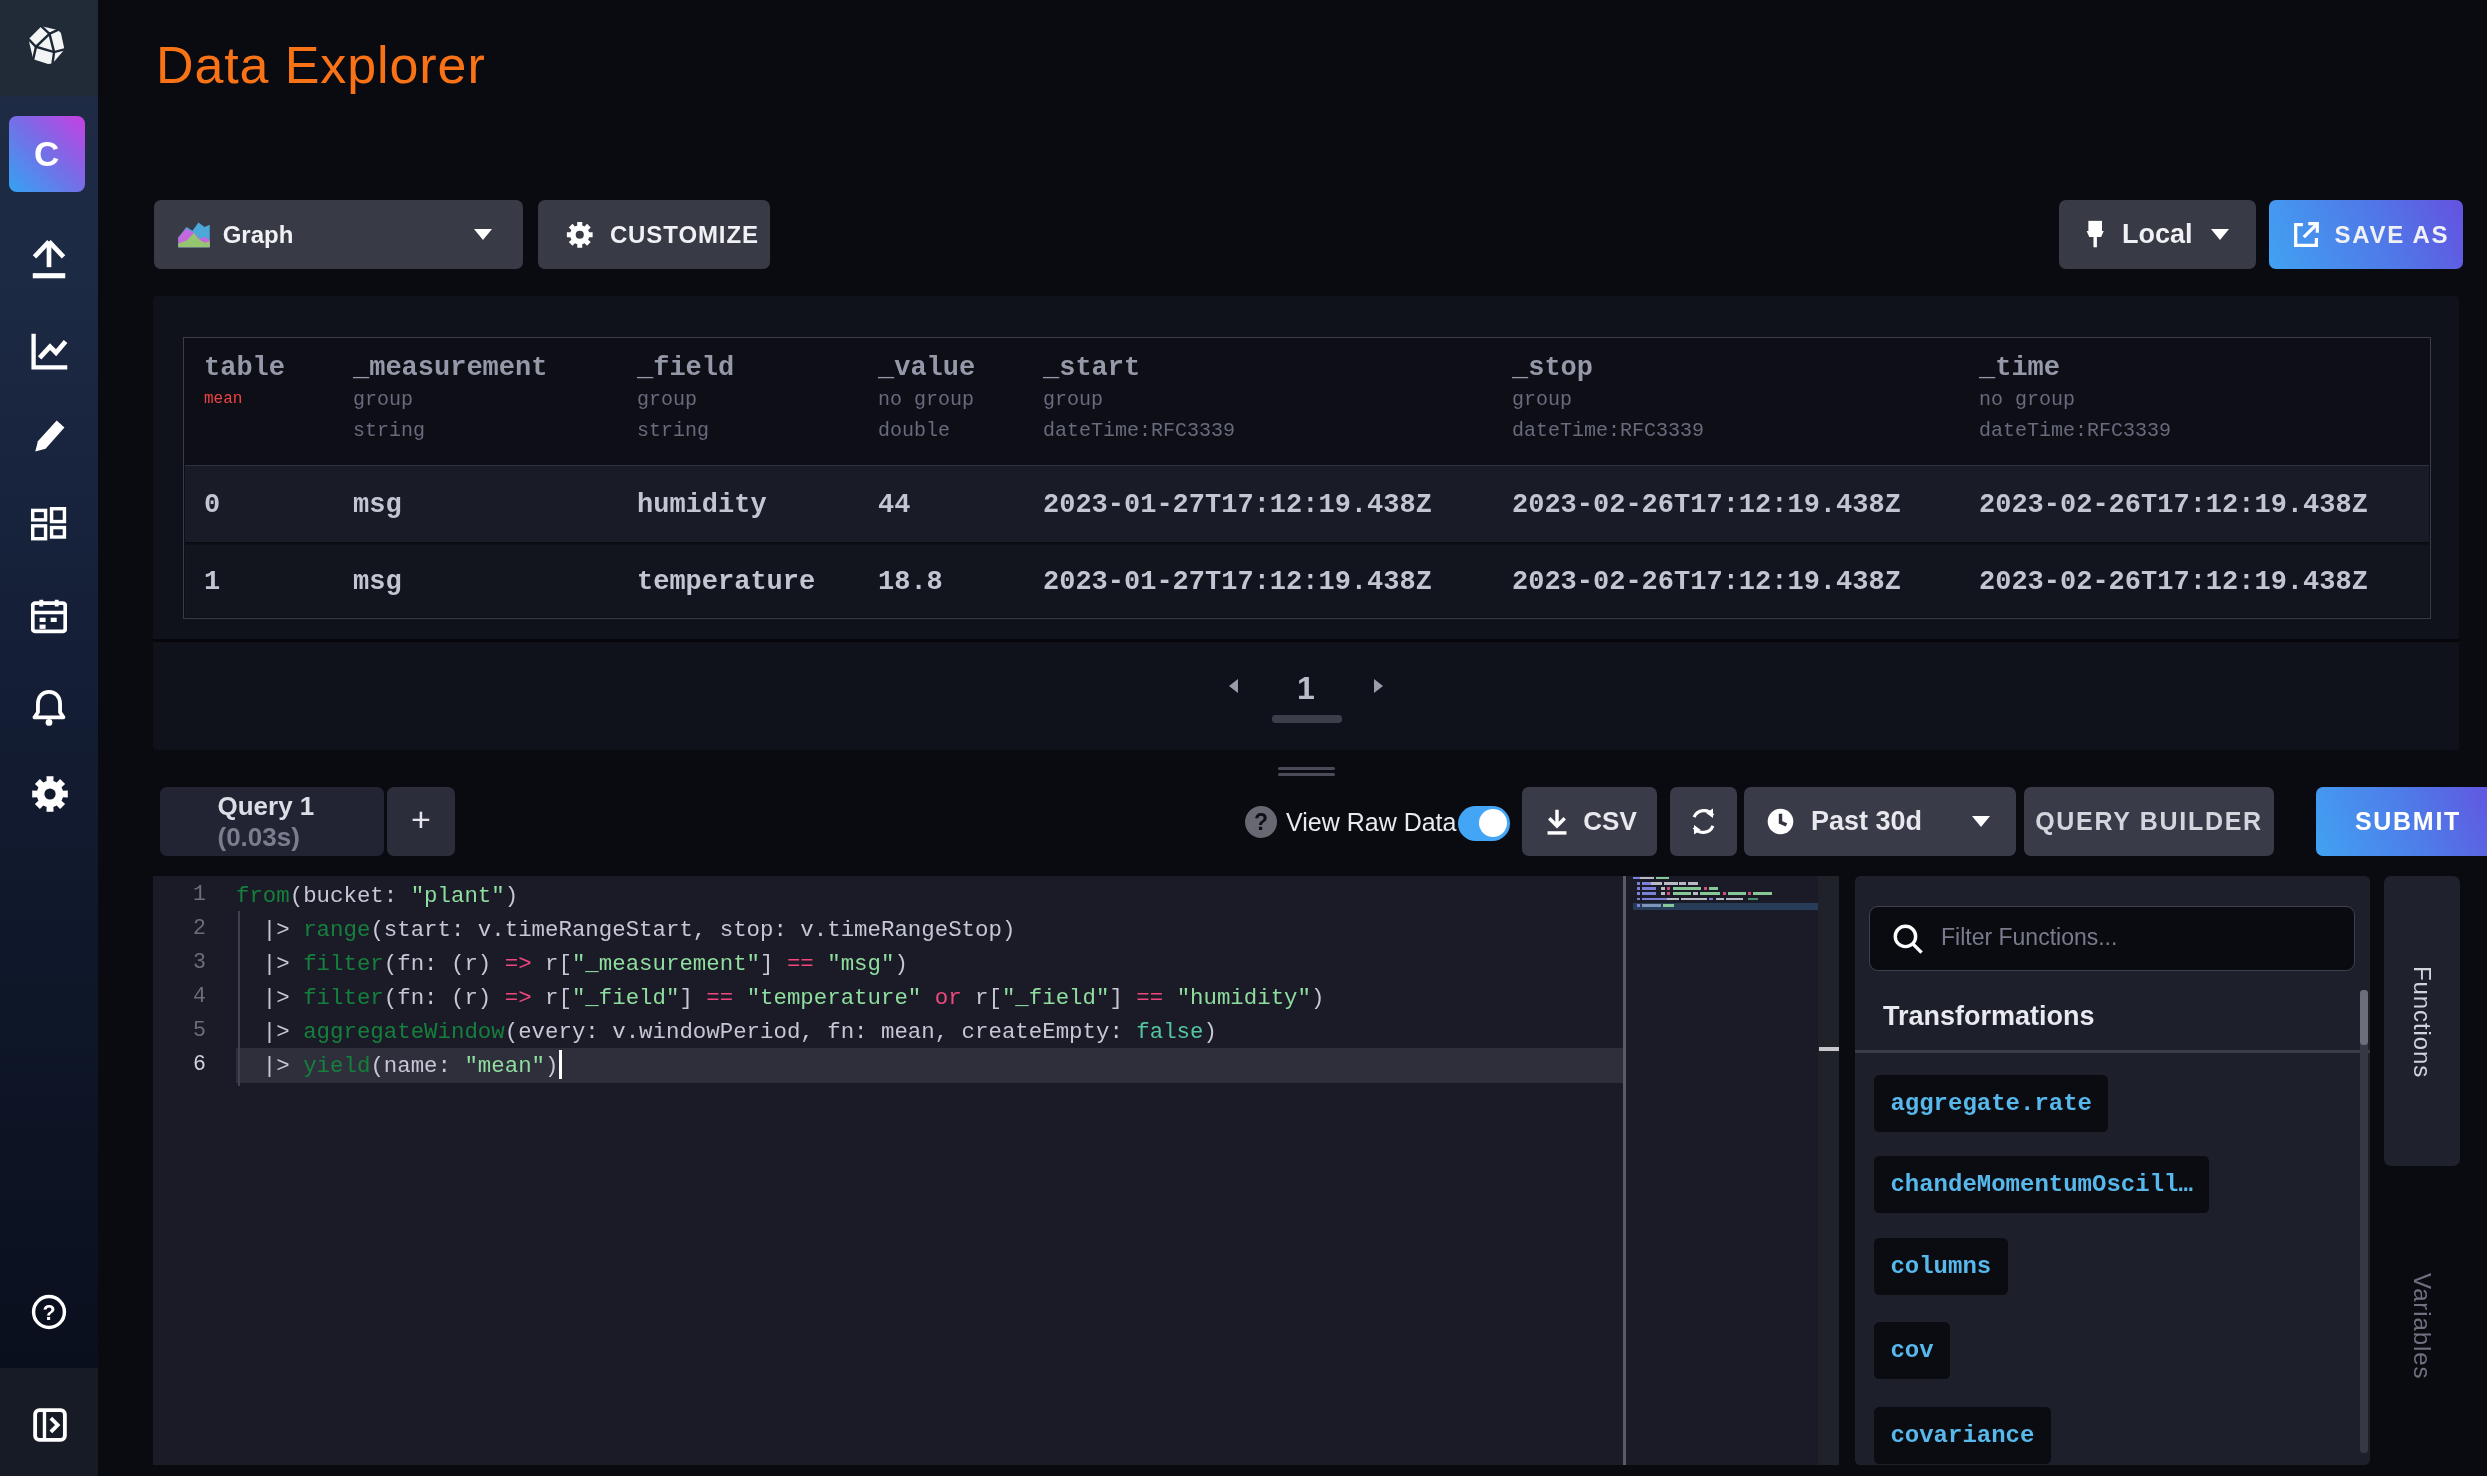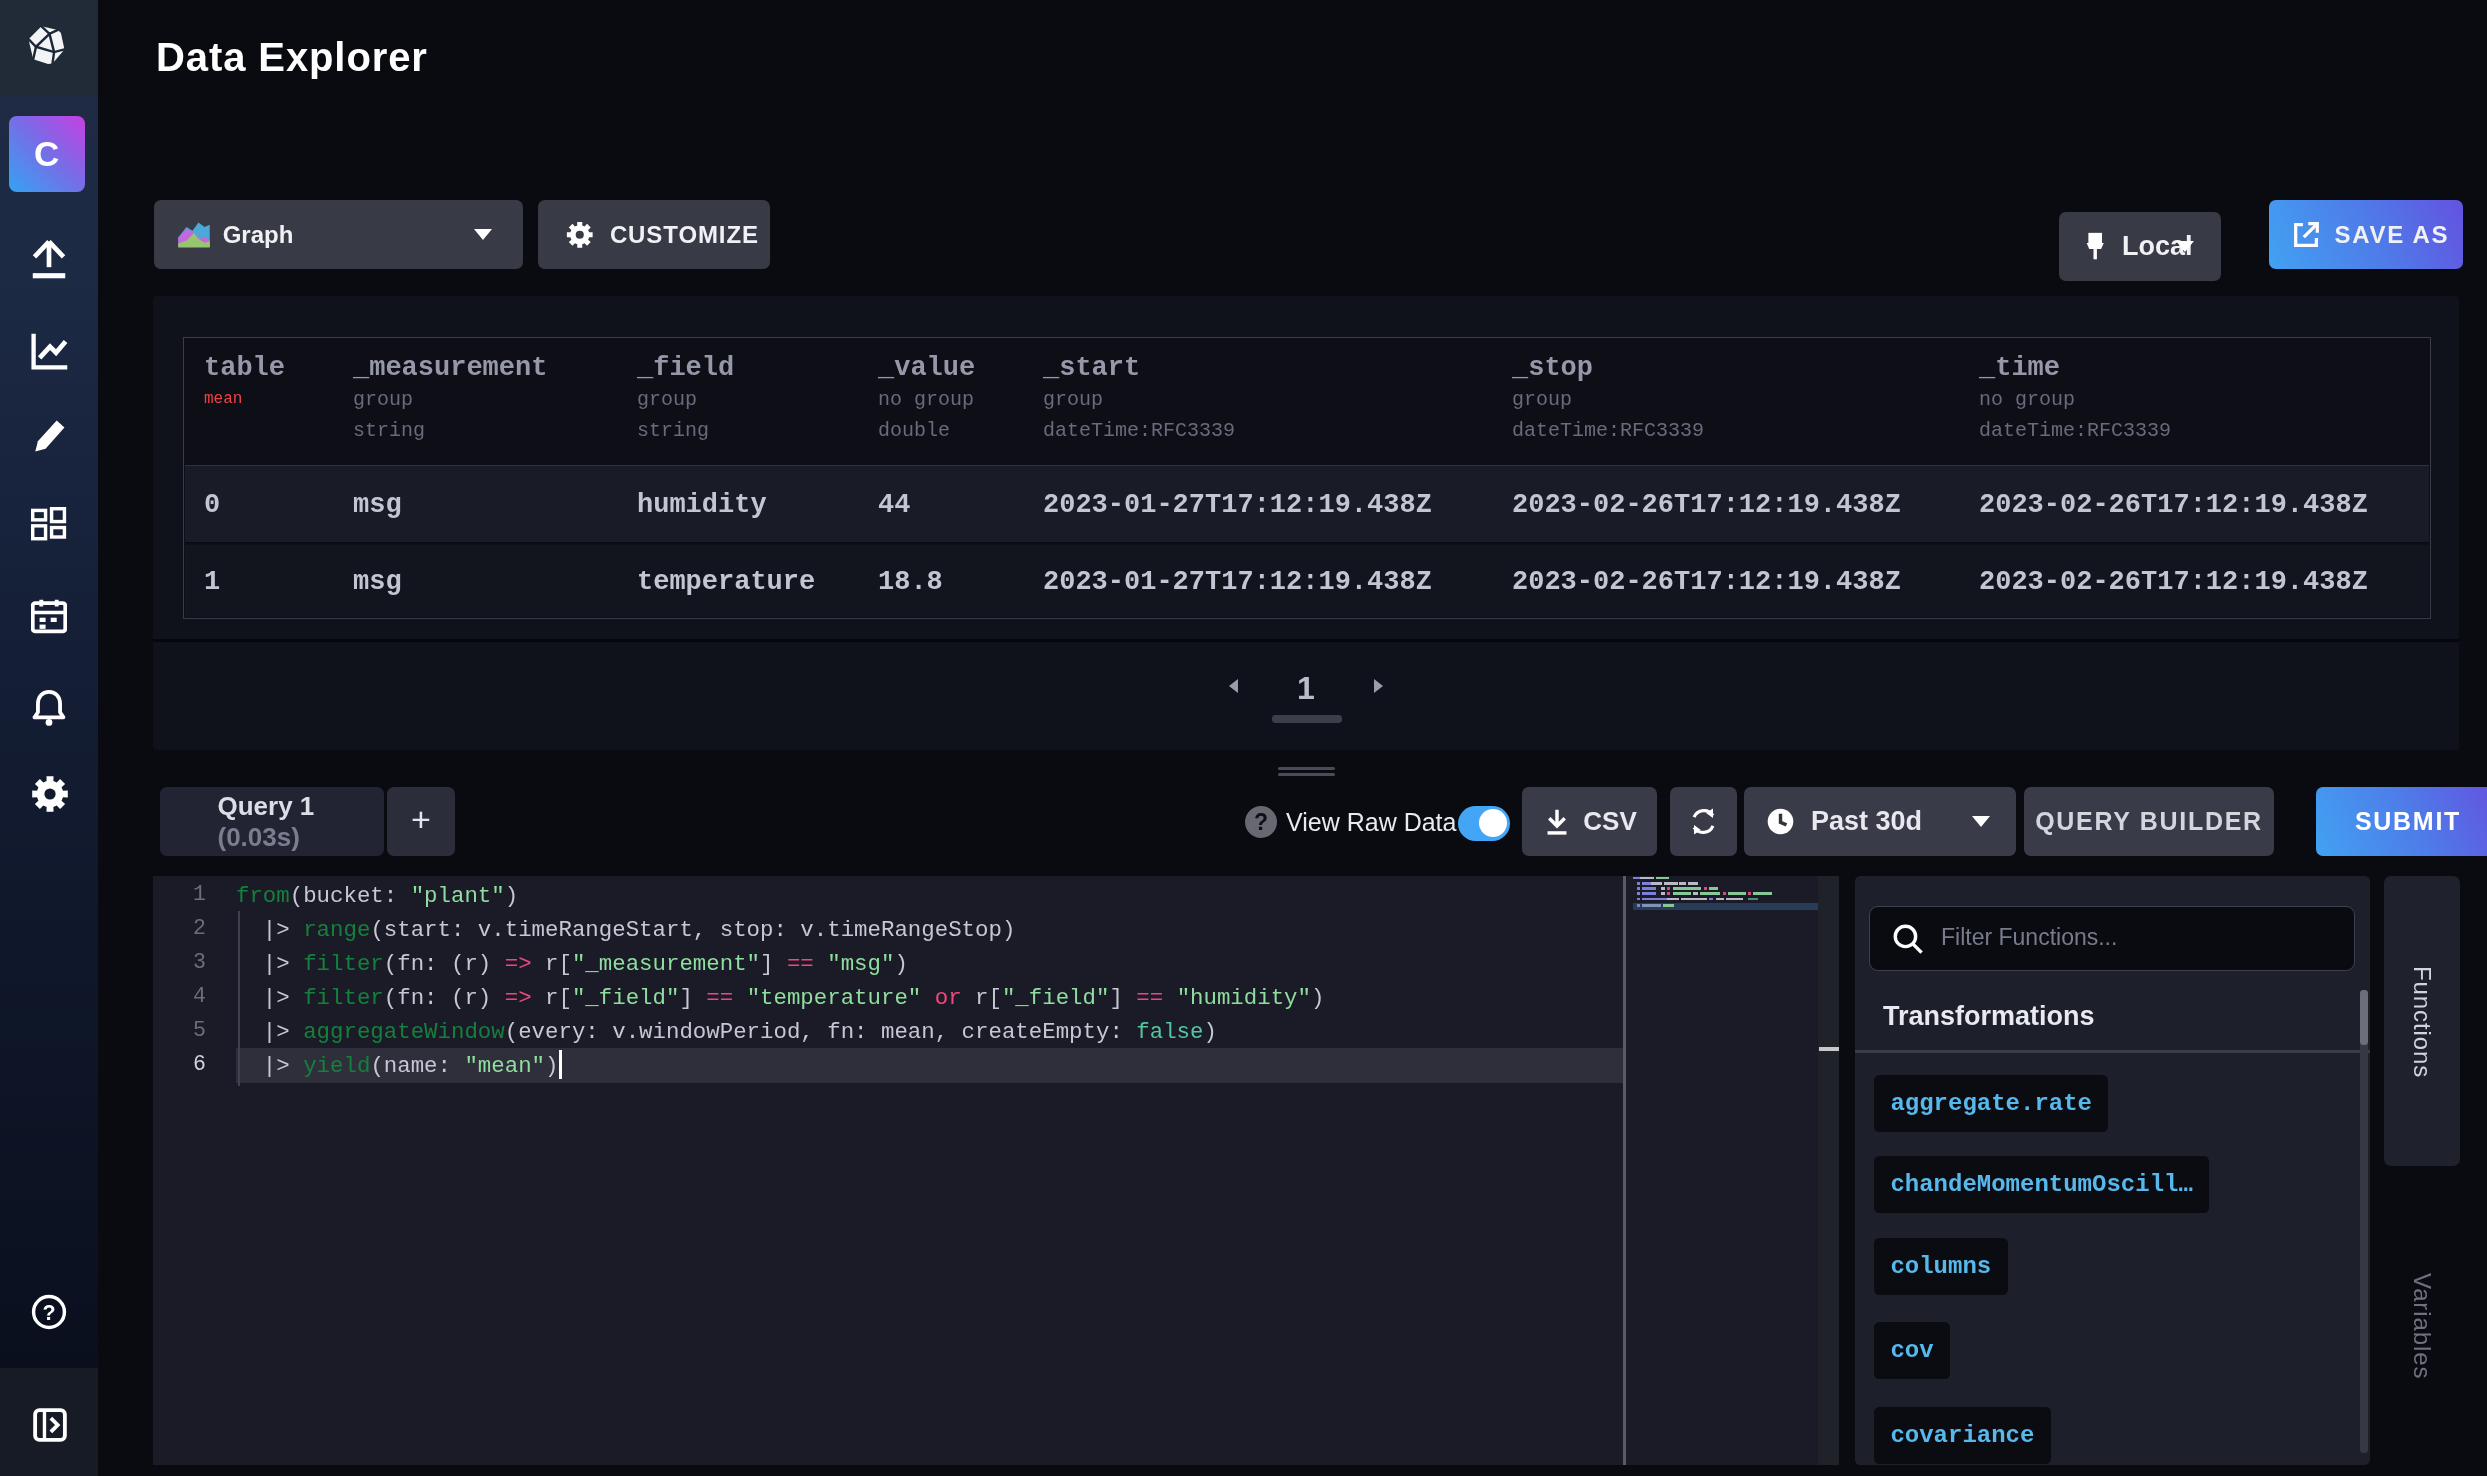--- a/index.html
+++ b/index.html
@@ -84,39 +84,39 @@
   <circle cx="21" cy="21" r="18" fill="none" stroke="#fff" stroke-width="4"></circle>
   <text x="21" y="30" text-anchor="middle" fill="#fff" font-size="25" font-weight="bold" font-family="Liberation Sans">?</text>
 </svg>
 <div class="abs" style="left:0;top:1368px;width:98px;height:108px;background:#161b26;"></div>
 <svg class="abs" style="left:33px;top:1408px;" width="34" height="34" viewBox="0 0 40 40">
   <rect x="2.5" y="2.5" width="35" height="35" rx="5" fill="none" stroke="#fff" stroke-width="4.5"></rect>
   <path d="M13.5 2.5 L13.5 37.5" stroke="#fff" stroke-width="4"></path>
   <path d="M21 12 L29 20 L21 28" fill="none" stroke="#fff" stroke-width="4.5"></path>
 </svg>
 
-<div class="abs" style="left:156px;top:35px;font-size:40px;font-weight:bold;color:#ffffff;letter-spacing:0.9px;">Data Explorer</div>
+<div class="abs" style="left:156px;top:35px;font-size:52px;font-weight:normal;color:#f97316;letter-spacing:0.9px;">Data Explorer</div>
 
 <div class="btn" style="left:154px;width:369px;">
   <svg style="margin-left:21.5px;" width="36" height="27" viewBox="0 0 44 36">
     <polygon points="1,35 1,22 12,8 20,13 28,2 36,8 43,5 43,35" fill="#4ba8d8"></polygon>
     <polygon points="1,35 1,22 12,10 22,16 30,24 36,21 43,25 43,35" fill="#c468dd"></polygon>
     <polygon points="1,35 1,30 12,26 22,16 28,24 36,29 43,27 43,35" fill="#96c56f"></polygon>
   </svg>
   <span style="margin-left:11.2px;font-size:24px;font-weight:bold;">Graph</span>
   <span style="position:absolute;right:31px;width:0;height:0;border-left:9.5px solid transparent;border-right:9.5px solid transparent;border-top:11.2px solid #fff;"></span>
 </div>
 <div class="btn" style="left:538px;width:232px;">
   <svg style="margin-left:28px;" width="27.5" height="27.5" viewBox="0 0 44 44">
     <path d="M42.6,17.9 L42.6,26.1 L37.0,25.9 L35.4,29.8 L39.5,33.7 L33.7,39.5 L29.8,35.4 L25.9,37.0 L26.1,42.6 L17.9,42.6 L18.1,37.0 L14.2,35.4 L10.3,39.5 L4.5,33.7 L8.6,29.8 L7.0,25.9 L1.4,26.1 L1.4,17.9 L7.0,18.1 L8.6,14.2 L4.5,10.3 L10.3,4.5 L14.2,8.6 L18.1,7.0 L17.9,1.4 L26.1,1.4 L25.9,7.0 L29.8,8.6 L33.7,4.5 L39.5,10.3 L35.4,14.2 L37.0,18.1 Z" fill="#fff"></path>
     <circle cx="22" cy="22" r="6.5" fill="#383a46"></circle>
   </svg>
   <span style="margin-left:16.4px;font-size:24px;font-weight:bold;letter-spacing:0.9px;">CUSTOMIZE</span>
 </div>
-<div class="btn" style="left:2059px;width:162px;margin-top:12px;">
+<div class="btn" style="left:2059px;width:197px;">
   <svg style="margin-left:25px;" width="22.4" height="29" viewBox="0 0 26 34">
     <rect x="5" y="1" width="16" height="12" fill="#fff"></rect>
     <path d="M3 13 L23 13 L20 20 L6 20 Z" fill="#fff"></path>
     <rect x="11" y="20" width="4" height="12" fill="#fff"></rect>
   </svg>
   <span style="margin-left:15.5px;font-size:27px;font-weight:bold;">Local</span>
   <span style="position:absolute;right:27px;width:0;height:0;border-left:9.5px solid transparent;border-right:9.5px solid transparent;border-top:11.2px solid #fff;"></span>
 </div>
 <div class="btn" style="left:2269px;width:194px;background:linear-gradient(65deg,#41a2f2 0%,#4f7ae8 55%,#6452e0 100%);">
   <svg style="margin-left:24px;" width="27" height="27" viewBox="0 0 30 30">

